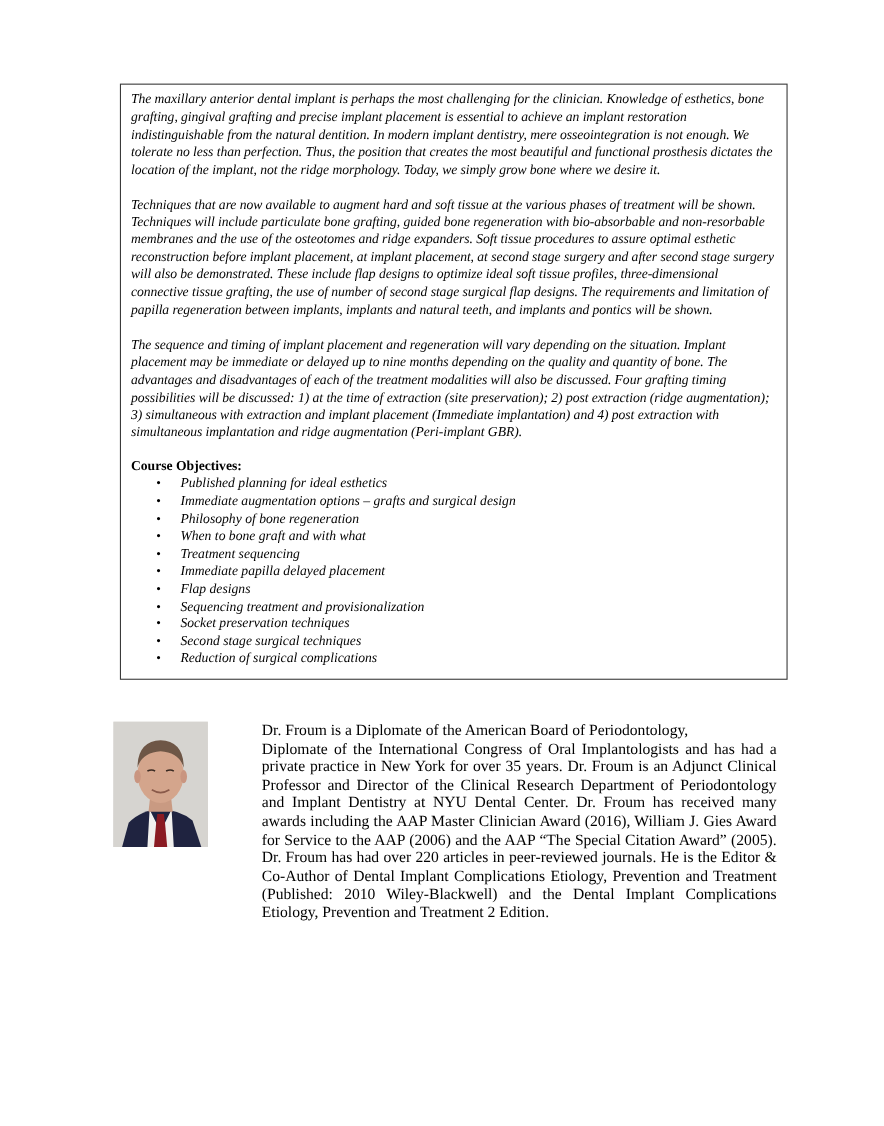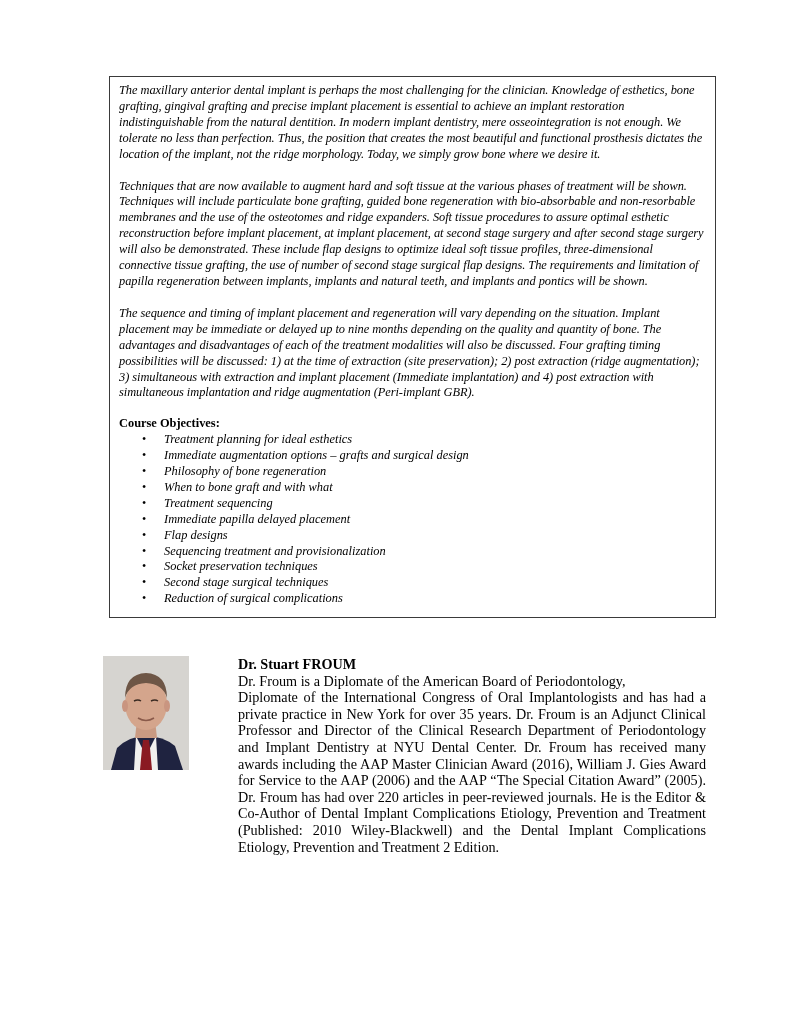--- a/index.html
+++ b/index.html
@@ -45,21 +45,21 @@
 
 <div class="title">
 </div>
 
 <div class="box">
   <p>The maxillary anterior dental implant is perhaps the most challenging for the clinician. Knowledge of esthetics, bone grafting, gingival grafting and precise implant placement is essential to achieve an implant restoration indistinguishable from the natural dentition. In modern implant dentistry, mere osseointegration is not enough. We tolerate no less than perfection. Thus, the position that creates the most beautiful and functional prosthesis dictates the location of the implant, not the ridge morphology. Today, we simply grow bone where we desire it.</p>
   <p>Techniques that are now available to augment hard and soft tissue at the various phases of treatment will be shown. Techniques will include particulate bone grafting, guided bone regeneration with bio-absorbable and non-resorbable membranes and the use of the osteotomes and ridge expanders. Soft tissue procedures to assure optimal esthetic reconstruction before implant placement, at implant placement, at second stage surgery and after second stage surgery will also be demonstrated.  These include flap designs to optimize ideal soft tissue profiles, three-dimensional connective tissue grafting, the use of number of second stage surgical flap designs. The requirements and limitation of papilla regeneration between implants, implants and natural teeth, and implants and pontics will be shown.</p>
   <p>The sequence and timing of implant placement and regeneration will vary depending on the situation.  Implant placement may be immediate or delayed up to nine months depending on the quality and quantity of bone. The advantages and disadvantages of each of the treatment modalities will also be discussed.  Four grafting timing possibilities will be discussed:  1) at the time of extraction (site preservation); 2) post extraction (ridge augmentation); 3) simultaneous with extraction and implant placement (Immediate implantation) and 4) post extraction with simultaneous implantation and ridge augmentation (Peri-implant GBR).</p>
   <div class="obj-title">Course Objectives:</div>
   <ul class="objectives">
-    <li><span class="bullet">•</span><span>Treatment planning for ideal esthetics</span></li>
+    <li><span class="bullet">•</span><span>Published planning for ideal esthetics</span></li>
     <li><span class="bullet">•</span><span>Immediate augmentation options – grafts and surgical design</span></li>
     <li><span class="bullet">•</span><span>Philosophy of bone regeneration</span></li>
     <li><span class="bullet">•</span><span>When to bone graft and with what</span></li>
     <li><span class="bullet">•</span><span>Treatment sequencing</span></li>
     <li><span class="bullet">•</span><span>Immediate papilla delayed placement</span></li>
     <li><span class="bullet">•</span><span>Flap designs</span></li>
     <li><span class="bullet">•</span><span>Sequencing treatment and provisionalization</span></li>
     <li><span class="bullet">•</span><span>Socket preservation techniques</span></li>
     <li><span class="bullet">•</span><span>Second stage surgical techniques</span></li>
     <li><span class="bullet">•</span><span>Reduction of surgical complications</span></li>
@@ -86,16 +86,15 @@
     <ellipse cx="64" cy="50" rx="3" ry="6" fill="#c99580"></ellipse>
 
     <path d="M31 45 Q35 43 38 45" stroke="#3a2a22" stroke-width="1.5" fill="none"></path>
     <path d="M48 45 Q52 43 55 45" stroke="#3a2a22" stroke-width="1.5" fill="none"></path>
 
     <path d="M35 62 Q43 67 51 62" stroke="#8a5a4a" stroke-width="1.5" fill="none"></path>
   </svg>
 </div>
 
 <div class="bio">
-  <div class="name">Dr. Stuart FROUM</div>
   <div class="line1">Dr. Froum is a Diplomate of the American Board of Periodontology,</div>
   <div>Diplomate of the International Congress of Oral Implantologists and has had a private practice in New York for over 35 years. Dr. Froum is an Adjunct Clinical Professor and Director of the Clinical Research Department of Periodontology and Implant Dentistry at NYU Dental Center. Dr. Froum has received many awards including the AAP Master Clinician Award (2016), William J. Gies Award for Service to the AAP (2006) and the AAP “The Special Citation Award” (2005). Dr. Froum has had over 220 articles in peer-reviewed journals. He is the Editor &amp; Co-Author of Dental Implant Complications Etiology, Prevention and Treatment (Published: 2010 Wiley-Blackwell) and the Dental Implant Complications Etiology, Prevention and Treatment 2 Edition.</div>
 </div>
 
 </body></html>

